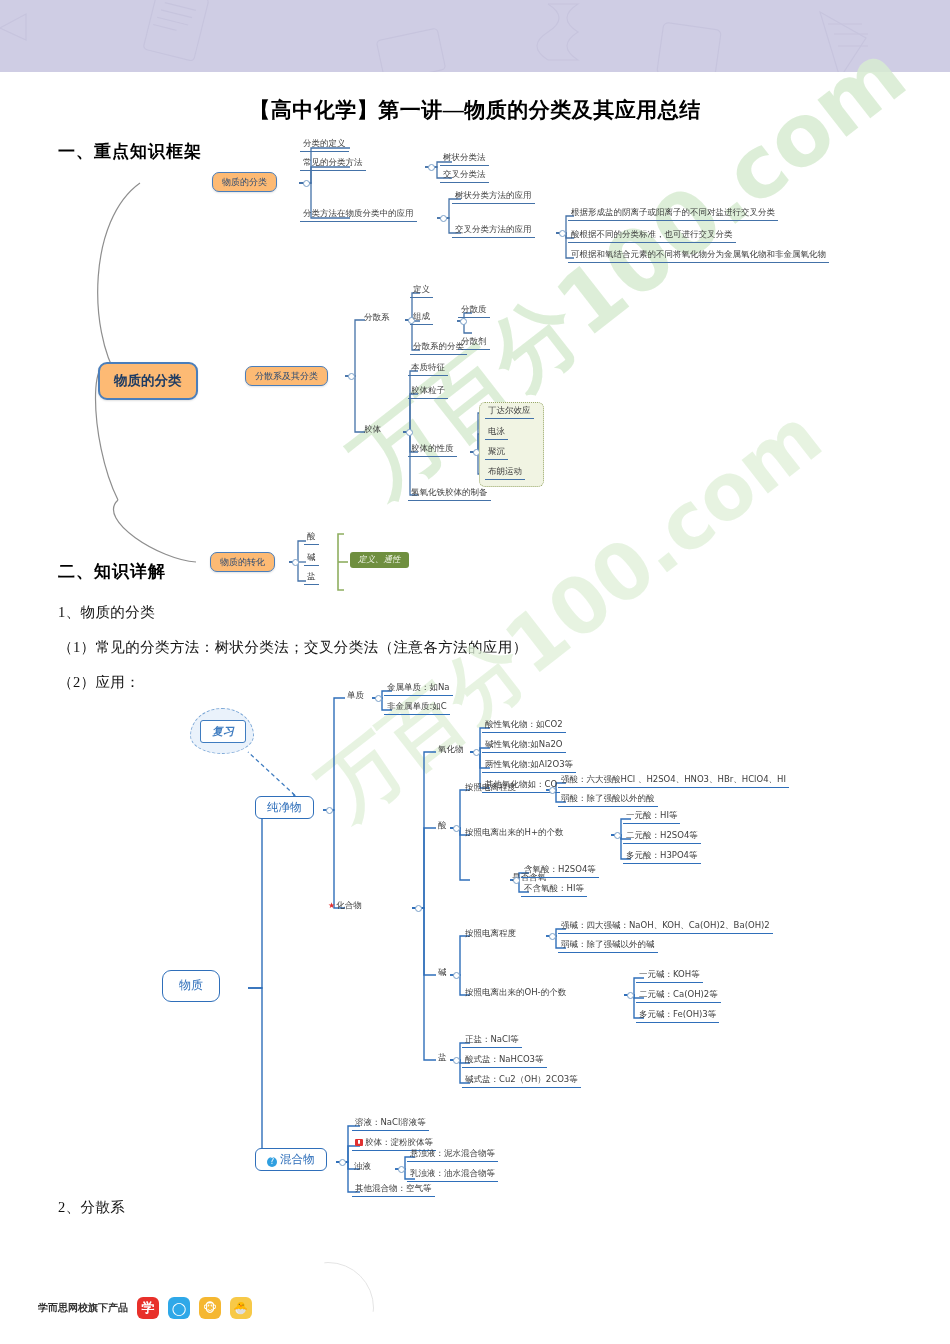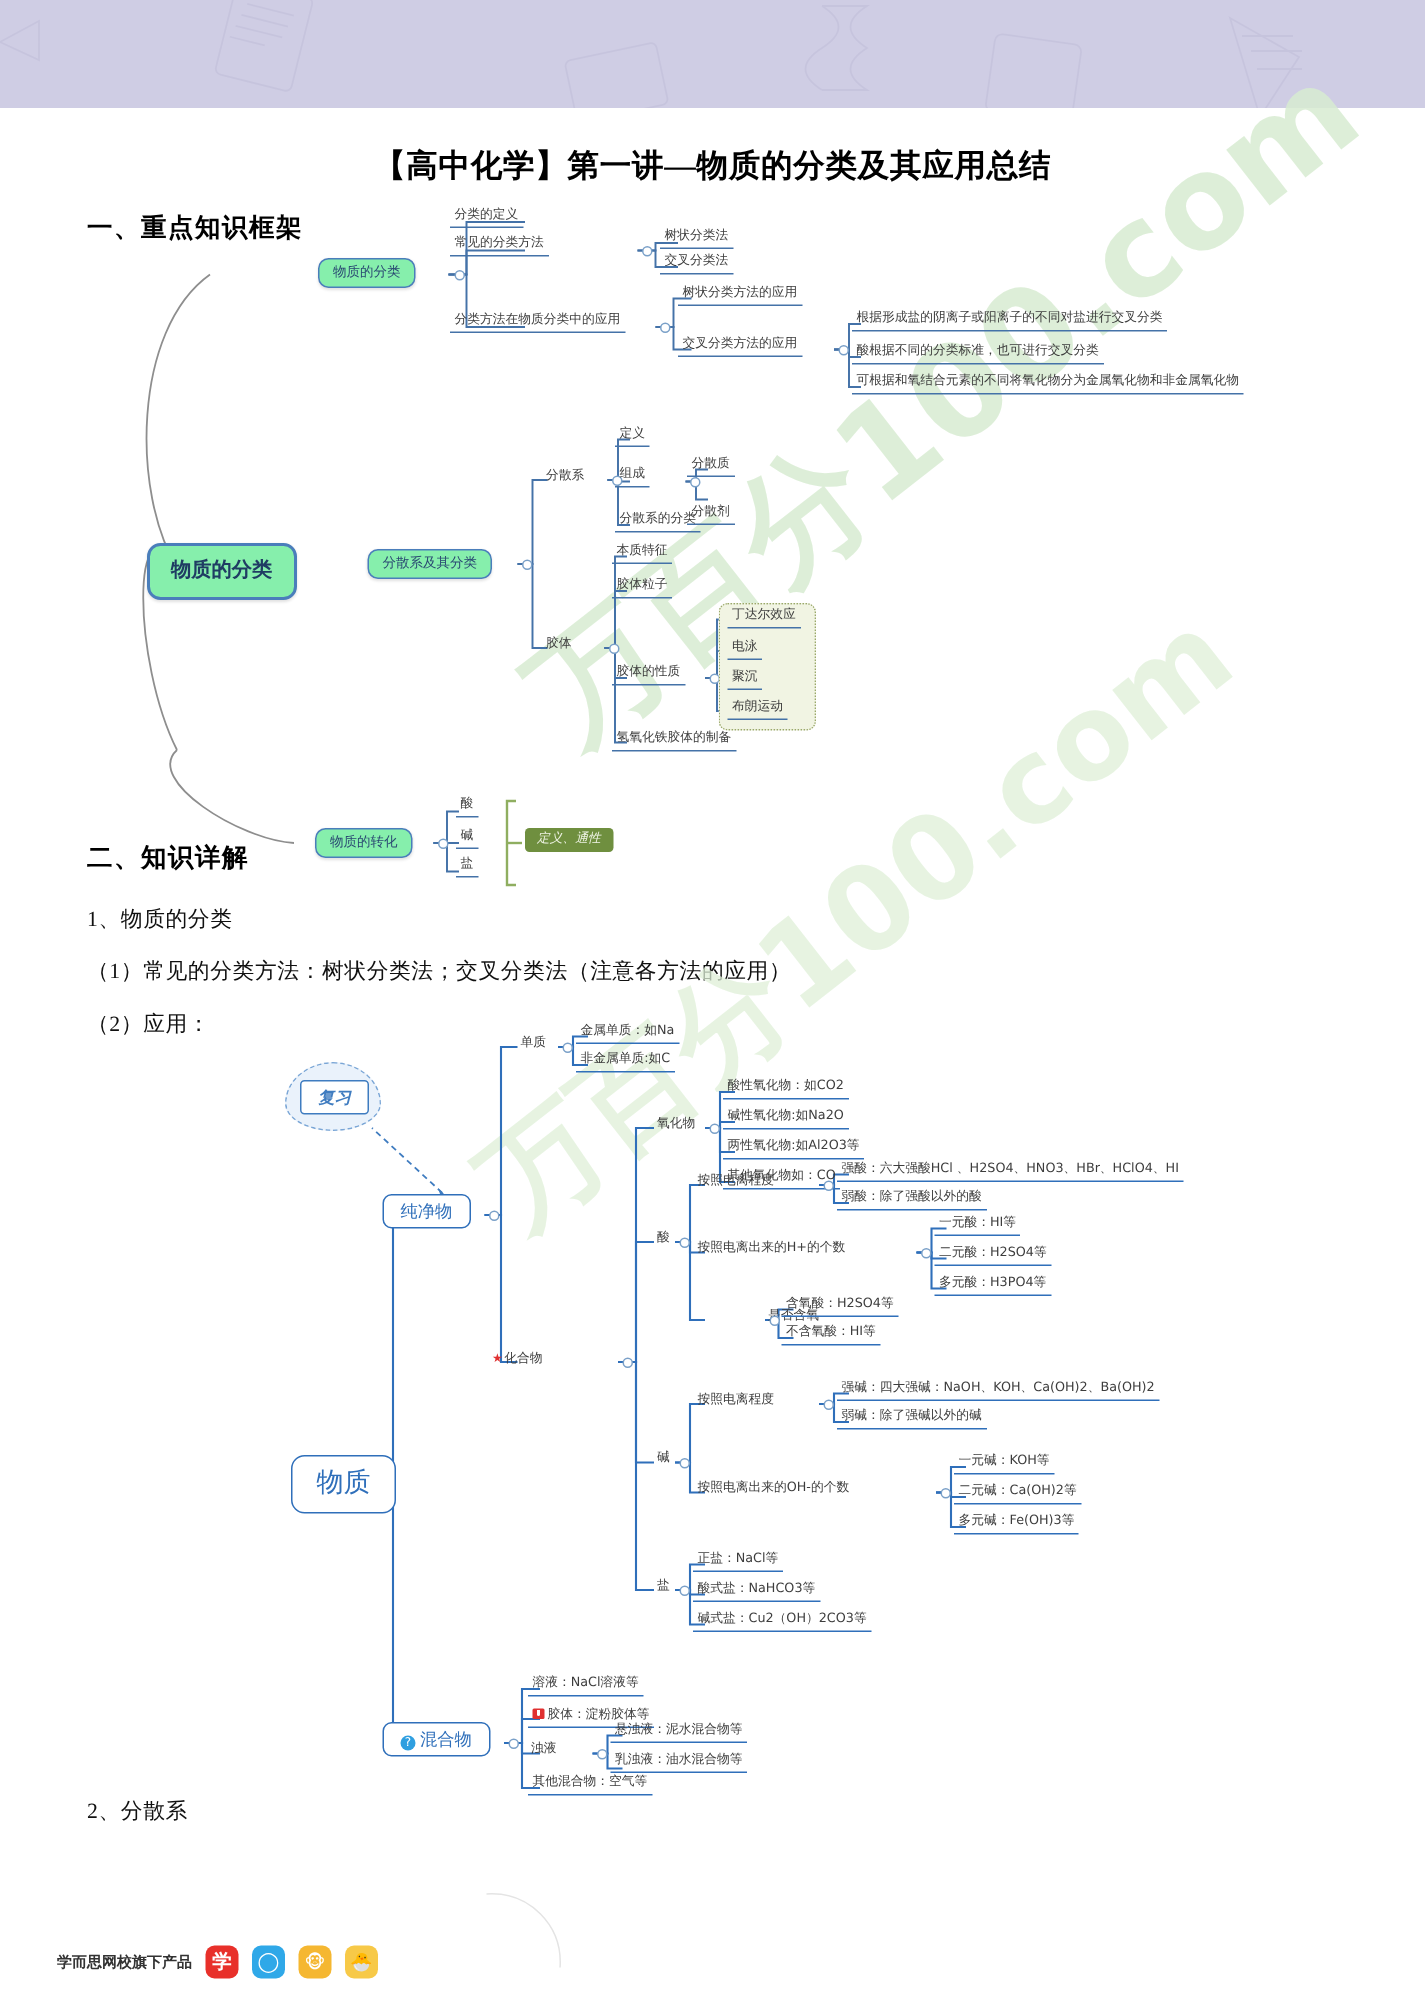--- a/index.html
+++ b/index.html
@@ -72,33 +72,33 @@
     font-size:8.5px;color:#3d3d3d;padding:1px 3px 2px 3px;
     border-bottom:1.2px solid #4472a8;
   }
   .leaf.b{border-bottom-color:#2f6fba;}
   
   .mid{font-size:8.5px;color:#3d3d3d;padding:0 2px;}
   .mid-u{font-size:8.5px;color:#3d3d3d;padding:1px 3px 2px 3px;border-bottom:1.2px solid #4472a8;}
 
   
   .boxnode{
-    font-size:9px;color:#2b4a73;background:#86efac;
+    font-size:9px;color:#2b4a73;background:#fdba74;
     border:1.6px solid #4a7ebb;border-radius:7px;
     padding:4px 9px;box-shadow:0 1px 2px rgba(0,0,0,.12);
   }
   .boxnode.big{
     font-size:13.5px;font-weight:bold;color:#1f3c63;
     padding:9px 14px;border-radius:9px;border-width:2px;
   }
   .boxnode.white{
     background:#fff;border:1.8px solid #2f6fba;color:#2f6fba;
     font-weight:normal;box-shadow:none;
   }
-  .boxnode.white.big{font-size:18px;padding:8px 16px;margin-left:32px;}
+  .boxnode.white.big{font-size:12px;padding:8px 16px;}
   .boxnode.white.mid2{font-size:11.5px;padding:4px 11px;border-radius:6px;}
 
   
   .greenbox{
     background:#6f8f3f;color:#eef3e4;font-style:italic;
     font-size:8.5px;padding:3px 8px;border-radius:3px;
   }
   .dashbox{
     border:1.5px dotted #9aa86a;background:#f1f4e3;border-radius:6px;
   }

